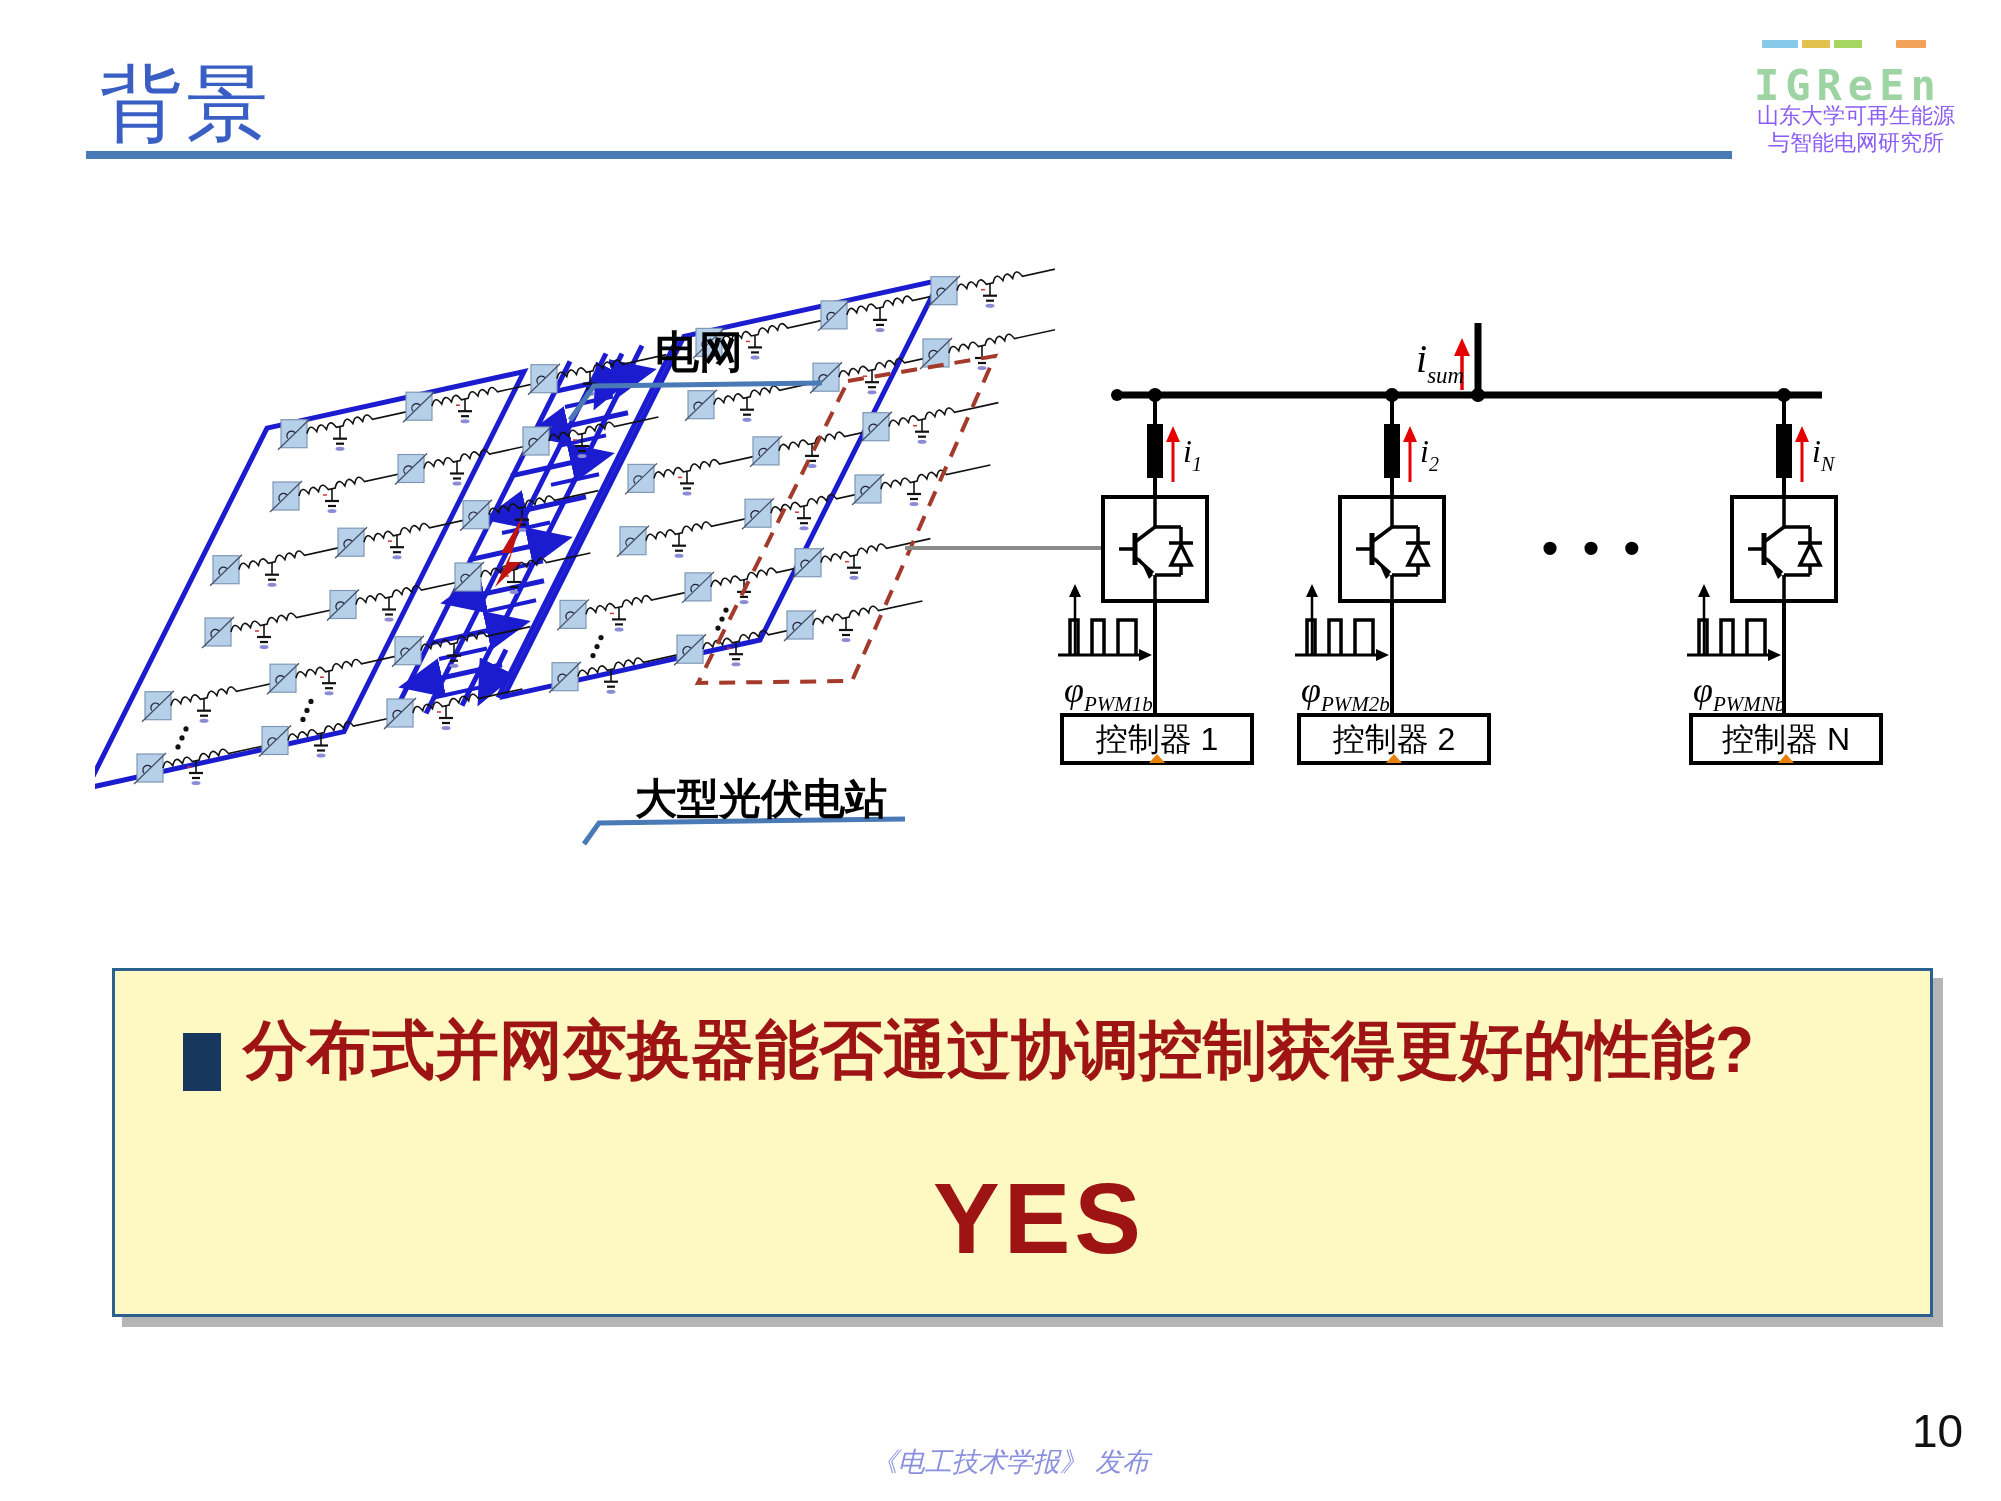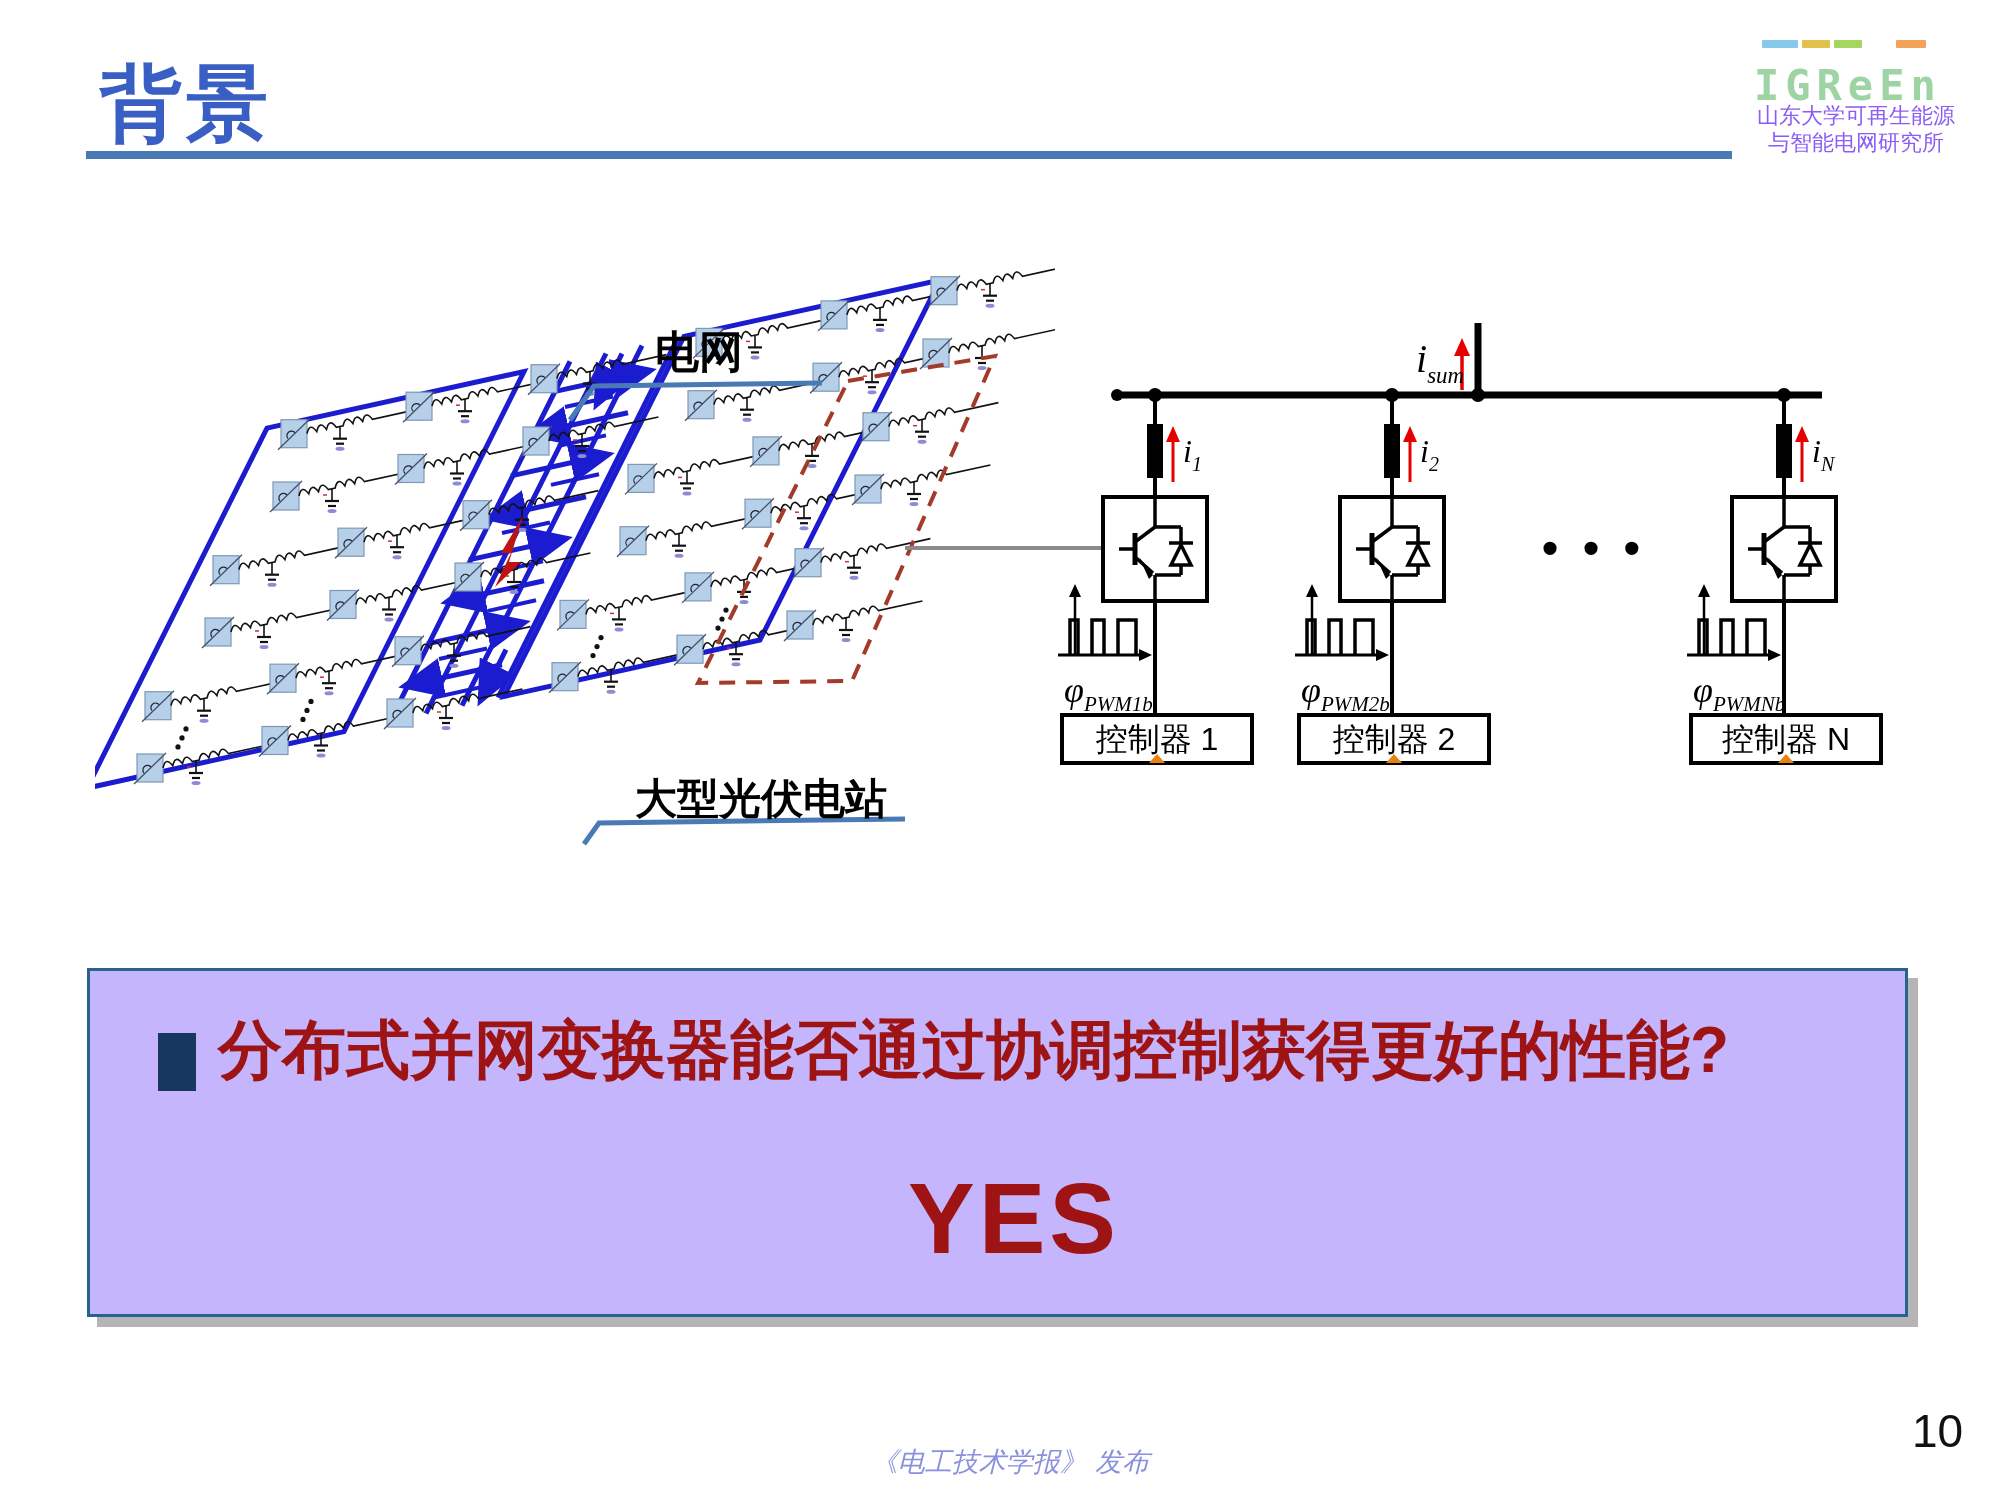--- a/index.html
+++ b/index.html
@@ -1,36 +1,36 @@
 <!DOCTYPE html>
 <html><head>
 <meta charset="utf-8">
 <style>
   html,body{margin:0;padding:0;background:#ffffff;}
   body{width:2001px;height:1501px;position:relative;overflow:hidden;
        font-family:"Liberation Sans",sans-serif;}
   .abs{position:absolute;}
   
-  #page-title{left:100px;top:50px;font-size:82px;font-weight:700;color:#3a5fc4;letter-spacing:4px;}
+  #page-title{left:100px;top:50px;font-size:82px;font-weight:400;color:#3a5fc4;letter-spacing:4px;}
   #title-rule{left:86px;top:151px;width:1646px;height:8px;background:#4a7ab5;}
   
   #logo{left:1748px;top:36px;width:216px;height:122px;}
   #logo .bar{position:absolute;height:8px;top:4px;border-radius:1px;}
   #logo-brand{position:absolute;left:6px;top:12px;font-family:"DejaVu Sans Mono",monospace;
       font-weight:bold;font-size:42px;color:#9ed4a4;letter-spacing:6px;margin-top:13px;}
   #logo-line1{position:absolute;left:0px;top:65px;width:216px;text-align:center;
       font-size:22px;color:#8b5cf6;}
   #logo-line2{position:absolute;left:0px;top:92px;width:216px;text-align:center;
       font-size:22px;color:#8b5cf6;}
   
   #pv-svg{left:95px;top:235px;}
   #conv-svg{left:1050px;top:250px;}
   #gray-link{left:905px;top:546px;width:200px;height:4px;background:#8a8a8a;}
   
-  #question-box{left:87px;top:968px;width:1815px;height:343px;background:#c4b5fd;
+  #question-box{left:112px;top:968px;width:1815px;height:343px;background:#fef9c3;
       border:3px solid #29618f;box-shadow:10px 10px 0 #b5b5b5;}
   #q-bullet{position:absolute;left:68px;top:62px;width:38px;height:58px;background:#17375e;}
   #q-text{position:absolute;left:128px;top:46px;width:1680px;font-size:64px;font-weight:bold;
       color:#9e1414;line-height:1.05;}
   #q-answer{position:absolute;left:0;top:190px;width:100%;text-align:center;padding-left:33px;
       box-sizing:border-box;font-size:100px;font-weight:bold;color:#9e1414;letter-spacing:4px;}
   
   #footer-note{left:790px;top:1444px;width:440px;text-align:center;
       font-family:"DejaVu Serif",serif;font-style:italic;font-size:27px;color:#8a90de;}
   #page-number{left:1912px;top:1404px;font-size:46px;color:#111;}

